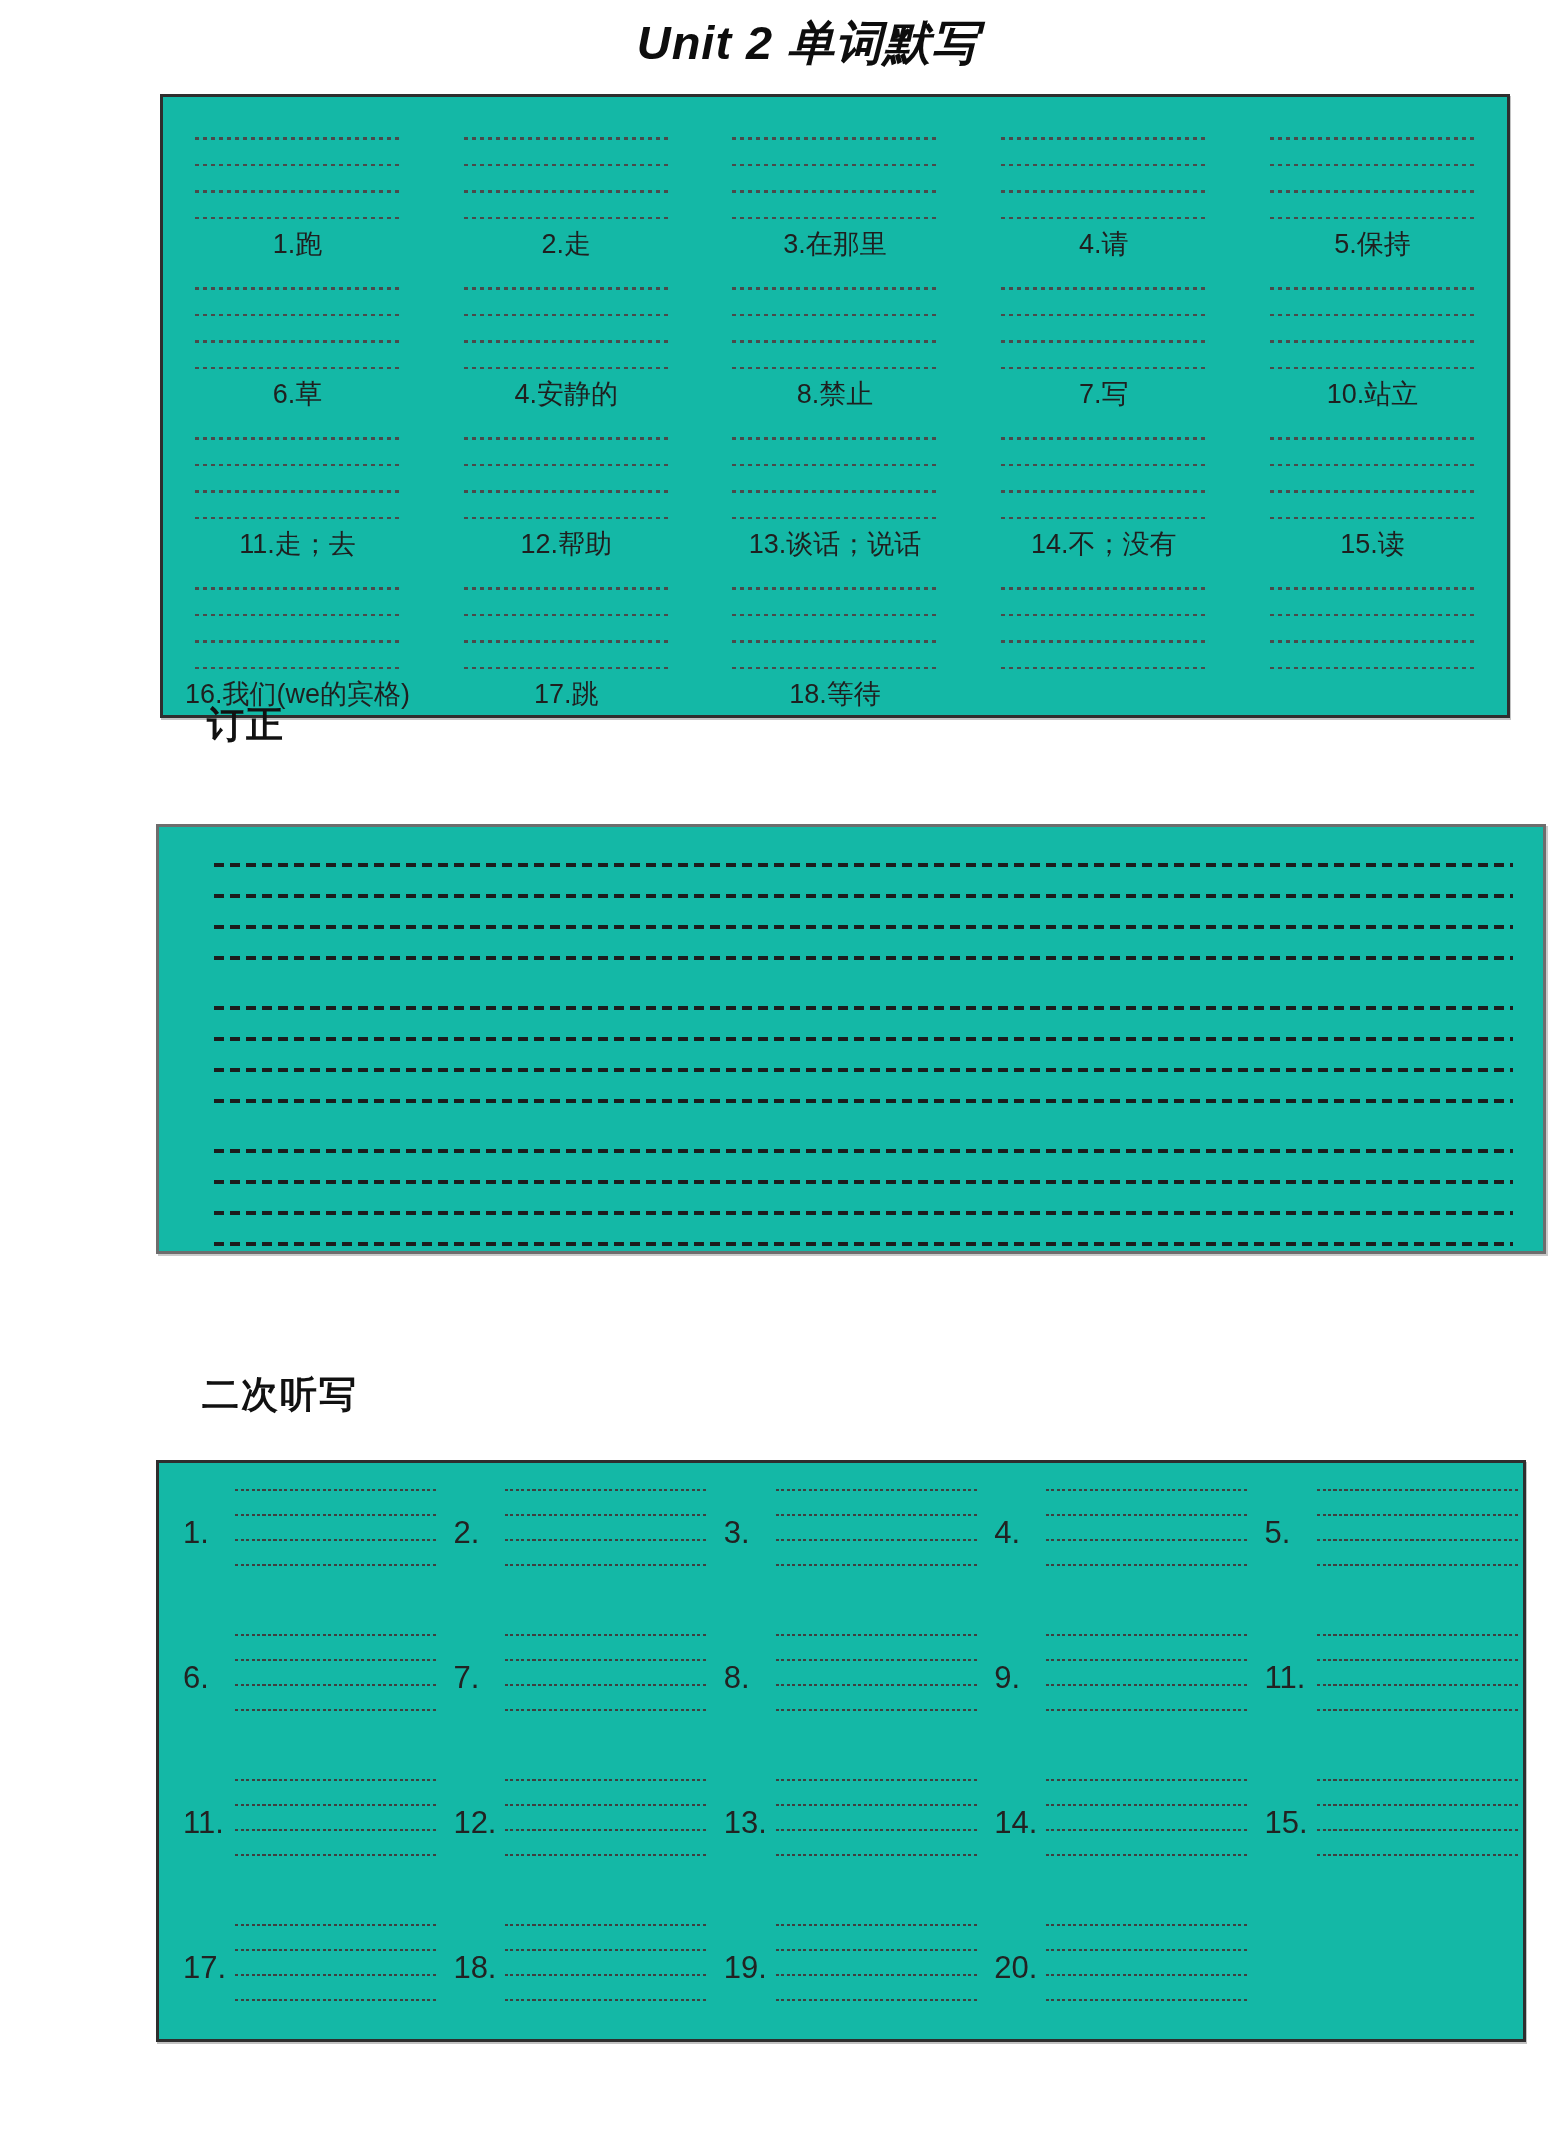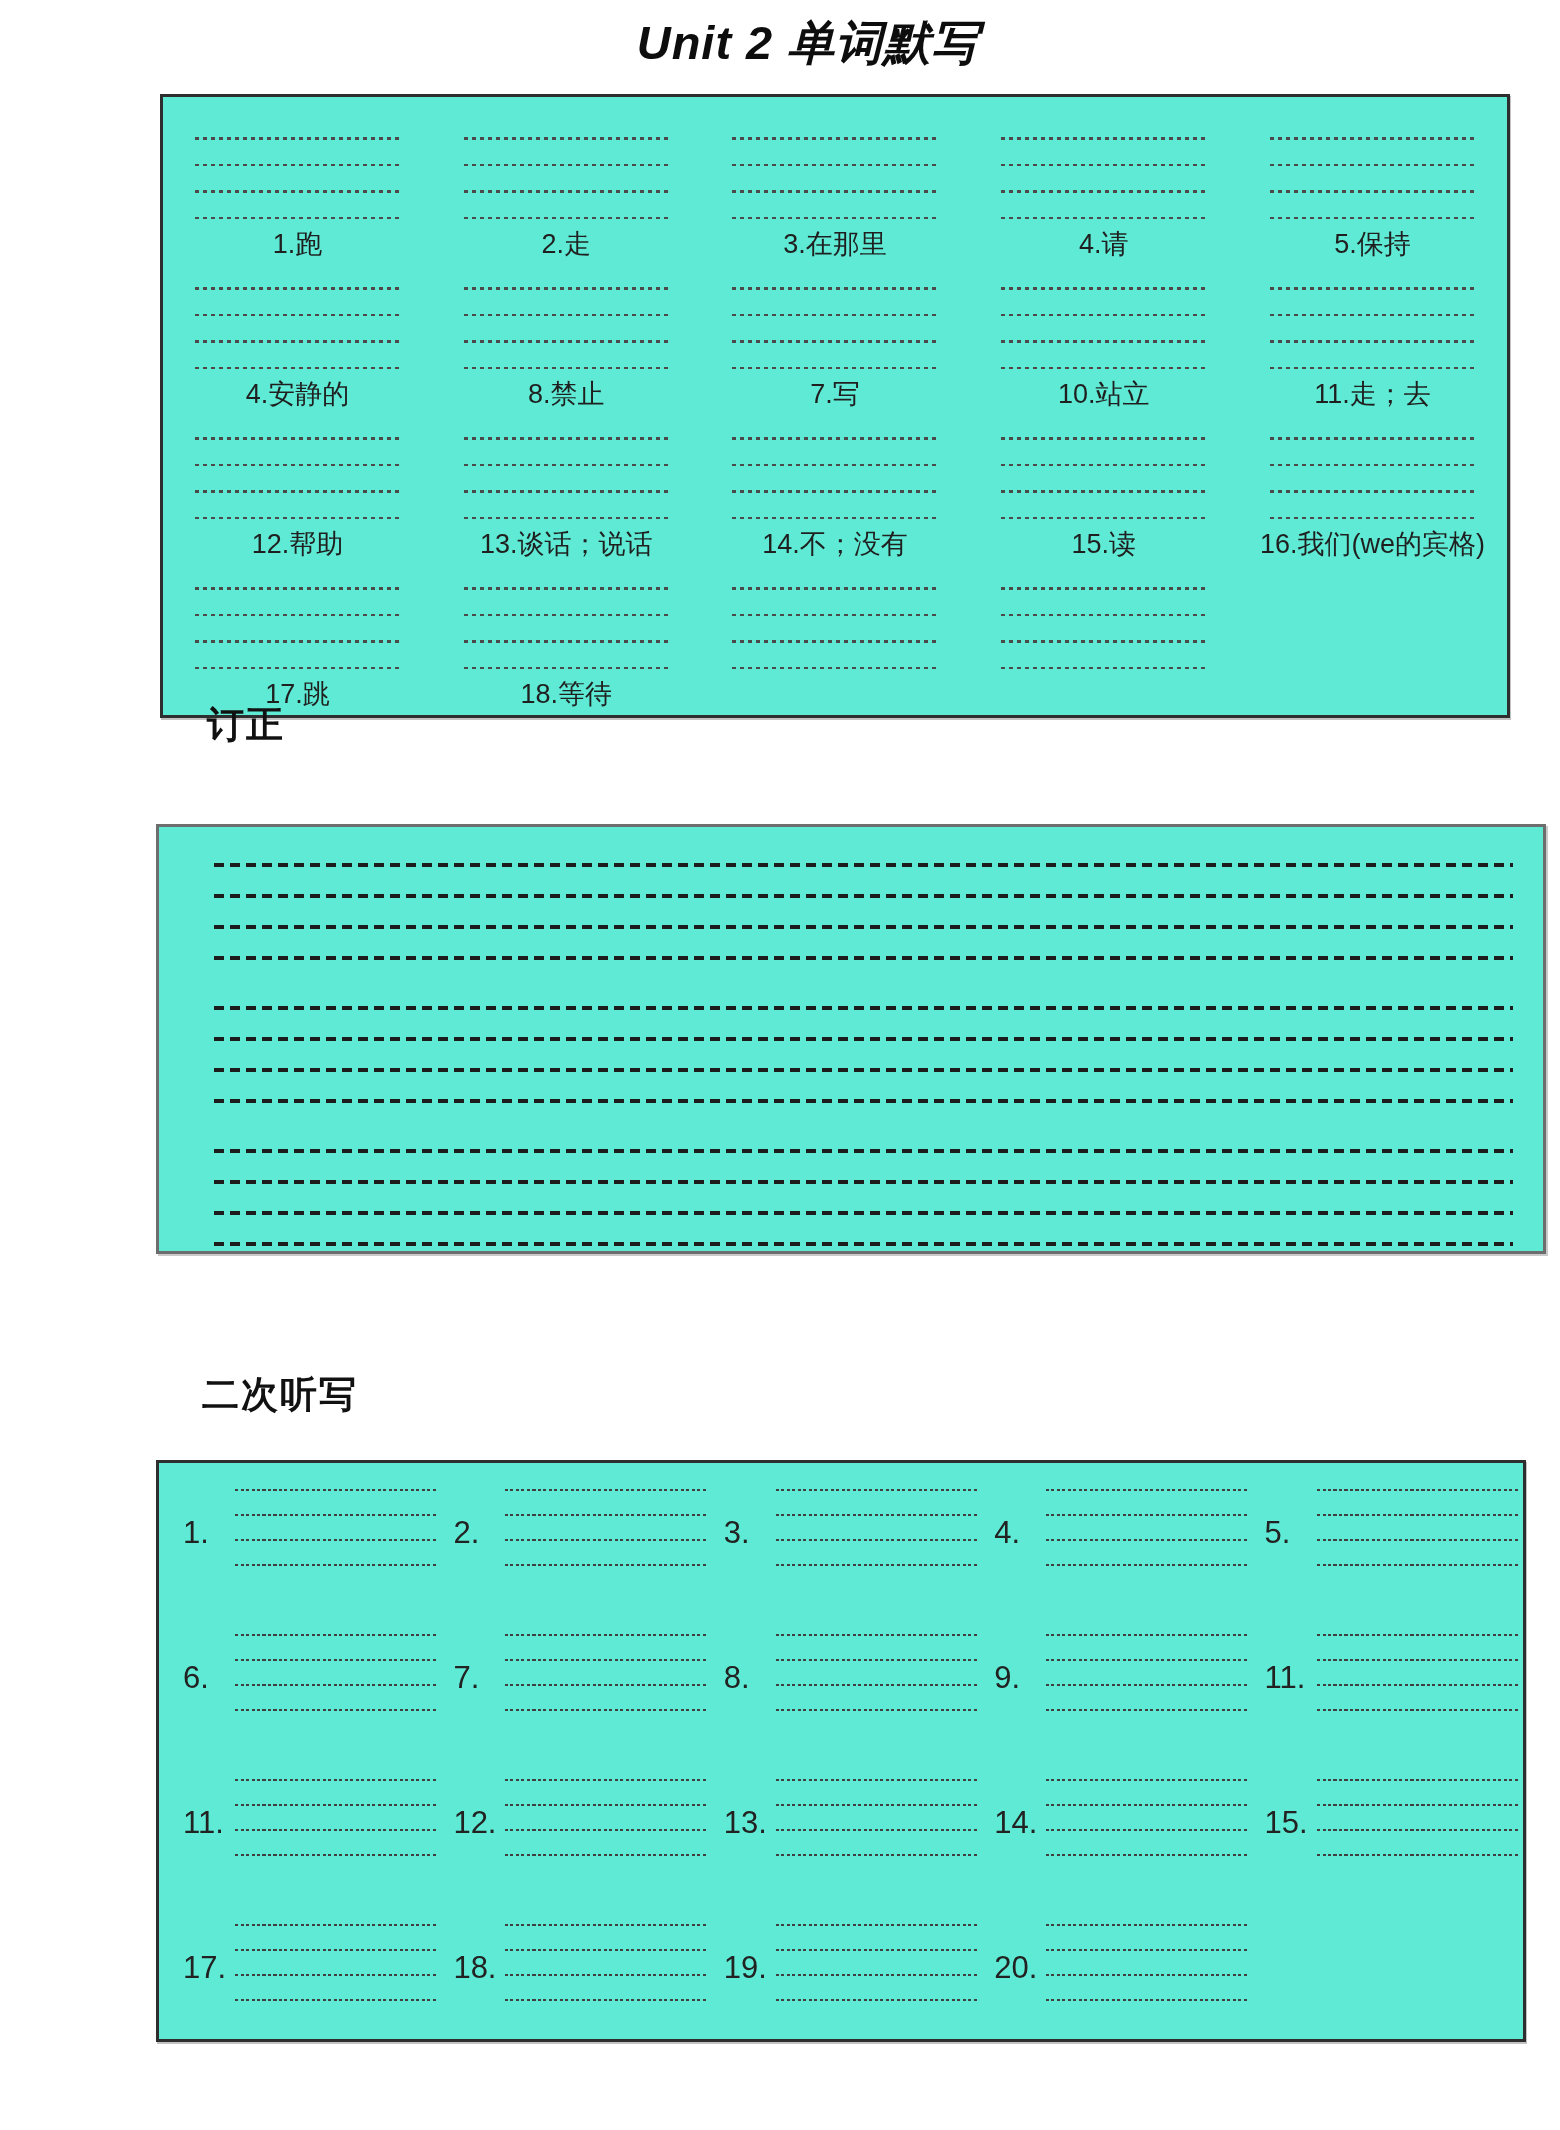--- a/index.html
+++ b/index.html
@@ -15,21 +15,21 @@
     margin:0;
   }
   
   .sec-heading{
     position:absolute;margin:0;font-size:37px;font-weight:900;color:#111;
     letter-spacing:2px;font-style:normal;
   }
   .h-correction{left:207px;top:700px;text-align:right;}
   .h-second{left:202px;top:1370px;}
   
-  .box{position:absolute;background:#5eead4;box-sizing:border-box;}
+  .box{position:absolute;background:#14b8a6;box-sizing:border-box;}
   .word-box{
     left:160px;top:94px;width:1350px;height:624px;
     border:3px solid #2e2e2e;box-shadow:1px 2px 0 rgba(120,120,120,.45);
     display:grid;grid-template-columns:repeat(5,1fr);grid-auto-rows:150px;
     padding-top:40px;
   }
   .wcell{position:relative;text-align:center;}
   .wlines{width:205px;margin:0 auto;}
   .dash{display:block;height:2.5px;margin-bottom:24px;
     background:repeating-linear-gradient(90deg,#4a4a4a 0 4.5px,transparent 4.5px 8px);}
@@ -112,20 +112,29 @@
       <div class="wprompt">5.保持</div>
     </div>
 
   <div class="wcell">
       <div class="wlines">
         <i class="dash"></i>
         <i class="dash"></i>
         <i class="dash"></i>
         <i class="dash"></i>
       </div>
+      <div class="wprompt">6.草</div>
+    </div>
+  <div class="wcell">
+      <div class="wlines">
+        <i class="dash"></i>
+        <i class="dash"></i>
+        <i class="dash"></i>
+        <i class="dash"></i>
+      </div>
       <div class="wprompt">4.安静的</div>
     </div>
   <div class="wcell">
       <div class="wlines">
         <i class="dash"></i>
         <i class="dash"></i>
         <i class="dash"></i>
         <i class="dash"></i>
       </div>
       <div class="wprompt">8.禁止</div>

